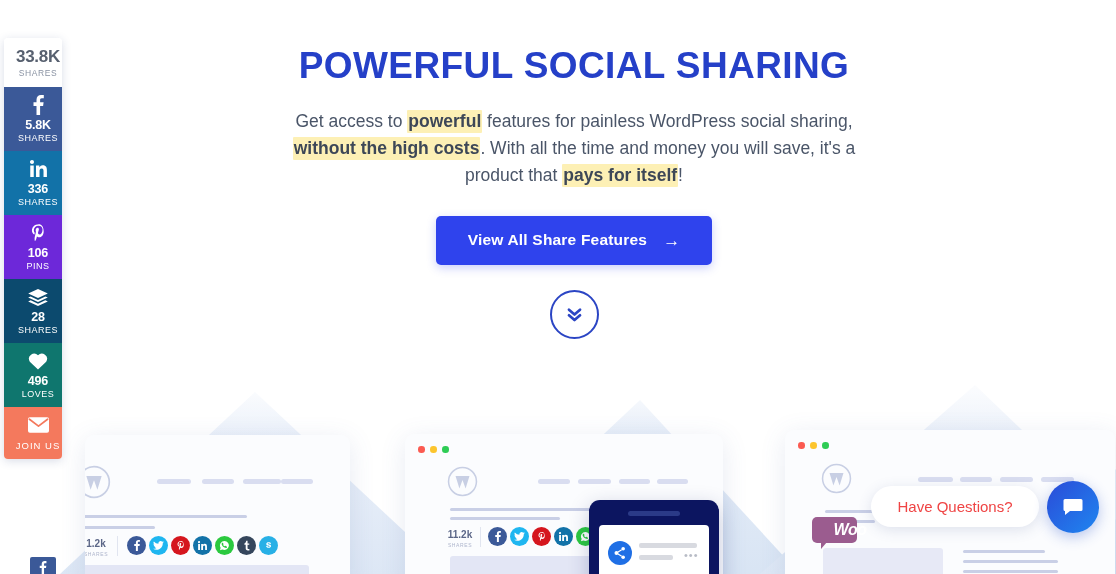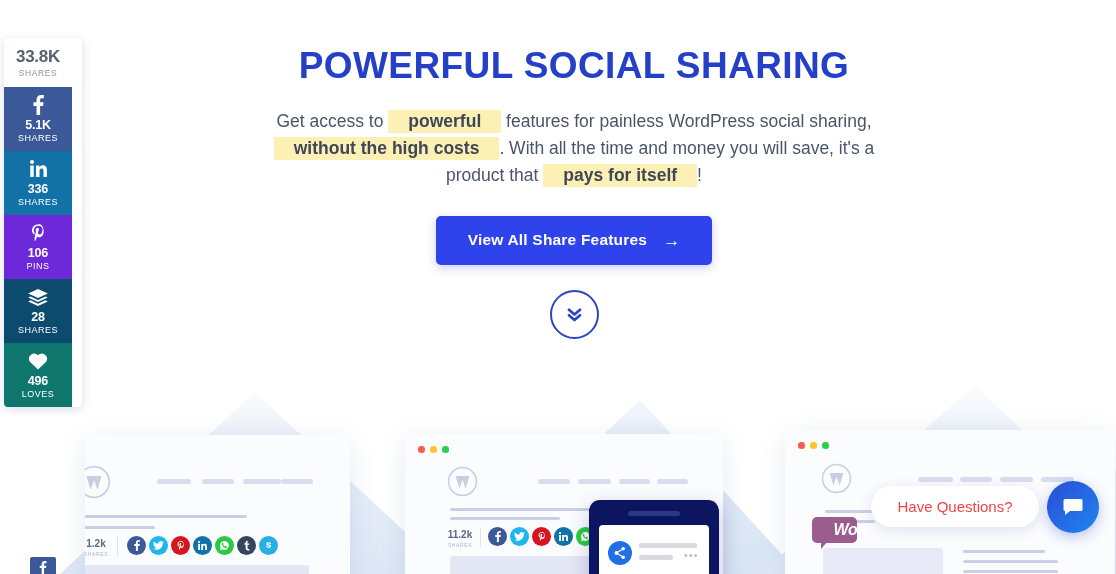--- a/index.html
+++ b/index.html
@@ -10,21 +10,21 @@
     font-family:"Liberation Sans", sans-serif;
     -webkit-font-smoothing:antialiased;
   }
   #stage { position:relative; width:1116px; height:574px; background:#fff; overflow:hidden; }
 
   
   .bg-shapes { position:absolute; left:0; top:0; width:1116px; height:574px; z-index:0; }
 
   
   .sharebar {
-    position:absolute; left:4px; top:38px; width:78px; z-index:40;
+    position:absolute; left:4px; top:38px; width:58px; z-index:40;
     border-radius:4px; overflow:hidden;
     box-shadow:0 2px 10px rgba(40,60,120,.18);
     background:#fff;
   }
   .sb-seg { width:68px; text-align:center; color:#fff; padding:7px 0 8px; }
   .sb-total { background:#fff; padding:10px 0 9px; }
   .sb-total .num { font-size:17px; font-weight:bold; color:#57606f; letter-spacing:-.3px; line-height:1.05; }
   .sb-total .lbl { font-size:8.5px; color:#8a93a3; letter-spacing:.6px; margin-top:2px; }
   .sb-icon { height:22px; display:flex; align-items:center; justify-content:center; margin-bottom:3px; }
   .sb-icon svg { display:block; }
@@ -42,21 +42,21 @@
   
   .hero { position:absolute; left:16px; top:0; width:1116px; z-index:20; text-align:center; }
   .hero h1 {
     font-size:37px; font-weight:bold; color:#2540c8;
     letter-spacing:.4px; margin-top:47px; line-height:1;
   }
   .hero p {
     width:620px; margin:24px auto 0;
     font-size:17.5px; line-height:1.55; color:#4a5568;
   }
-  .hl { background:#fdf0b5; padding:1px 20px 2px; border-radius:1px; font-weight:600; color:#3d4757; }
+  .hl { background:#fdf0b5; padding:1px 1px 2px; border-radius:1px; font-weight:600; color:#3d4757; }
 
   .cta {
     display:inline-flex; align-items:center; gap:16px;
     margin-top:27px; padding:15px 32px 16px;
     background:#2f43ed; color:#fff; border:none; border-radius:5px;
     font-family:"Liberation Sans", sans-serif;
     font-size:15.5px; font-weight:bold; letter-spacing:.2px; cursor:pointer;
     box-shadow:0 3px 10px rgba(47,67,237,.25);
   }
   .cta .arw { font-size:17px; line-height:1; }
@@ -180,21 +180,21 @@
       <div class="num">33.8K</div>
       <div class="lbl">SHARES</div>
     </div>
 
     <div class="sb-seg" style="background:#3b5998">
       <div class="sb-icon">
         <svg width="13" height="20" viewBox="0 0 10 20">
             <path fill="#fff" d="M6.6 20v-9.1h3l.5-3.6H6.6V5c0-1 .3-1.7 1.8-1.7h1.9V.1C9.9.1 8.8 0 7.5 0 4.8 0 3 1.7 3 4.7v2.6H0v3.6h3V20z"></path>
           </svg>
       </div>
-      <div class="sb-num">5.1K</div>
+      <div class="sb-num">5.8K</div>
       <div class="sb-lbl">SHARES</div>
     </div>
 
 
     <div class="sb-seg" style="background:#1272a8">
       <div class="sb-icon">
         <svg width="17" height="17" viewBox="0 0 20 20">
             <path fill="#fff" d="M4.4 20H.3V6.6h4.1V20zM2.3 4.8A2.4 2.4 0 1 1 2.4 0a2.4 2.4 0 0 1-.1 4.8zM20 20h-4.1v-6.5c0-1.6 0-3.6-2.2-3.6s-2.5 1.7-2.5 3.5V20H7.1V6.6H11v1.8h.1a4.3 4.3 0 0 1 3.9-2.1c4.1 0 4.9 2.7 4.9 6.3V20z"></path>
           </svg>
       </div>
@@ -227,20 +227,29 @@
     <div class="sb-seg" style="background:#0f766e">
       <div class="sb-icon">
         <svg width="20" height="18" viewBox="0 0 22 20">
             <path fill="#fff" d="M11 19.5 1.9 10.7A5.8 5.8 0 0 1 11 3.6a5.8 5.8 0 0 1 9.1 7.1L11 19.5z"></path>
           </svg>
       </div>
       <div class="sb-num">496</div>
       <div class="sb-lbl">LOVES</div>
     </div>
 
+    <div class="sb-seg sb-join" style="background:#f4795d">
+      <div class="sb-icon">
+        <svg width="21" height="16" viewBox="0 0 22 16">
+          <rect x="0" y="0" width="22" height="16" rx="2" fill="#fff"></rect>
+          <path d="M1.5 2 L11 9.2 L20.5 2" stroke="#f4795d" stroke-width="1.8" fill="none" stroke-linecap="round" stroke-linejoin="round"></path>
+        </svg>
+      </div>
+      <div class="sb-lbl">JOIN US</div>
+    </div>
   </div>
 
   <div class="mini-fb">
     <svg width="8" height="13" viewBox="0 0 10 20">
         <path fill="#fff" d="M6.6 20v-9.1h3l.5-3.6H6.6V5c0-1 .3-1.7 1.8-1.7h1.9V.1C9.9.1 8.8 0 7.5 0 4.8 0 3 1.7 3 4.7v2.6H0v3.6h3V20z"></path>
       </svg>
   </div>
 
   <div class="card" id="card1">
     <svg class="wp-logo" style="left:-8px; top:30px;" width="34" height="34" viewBox="0 0 40 40">

